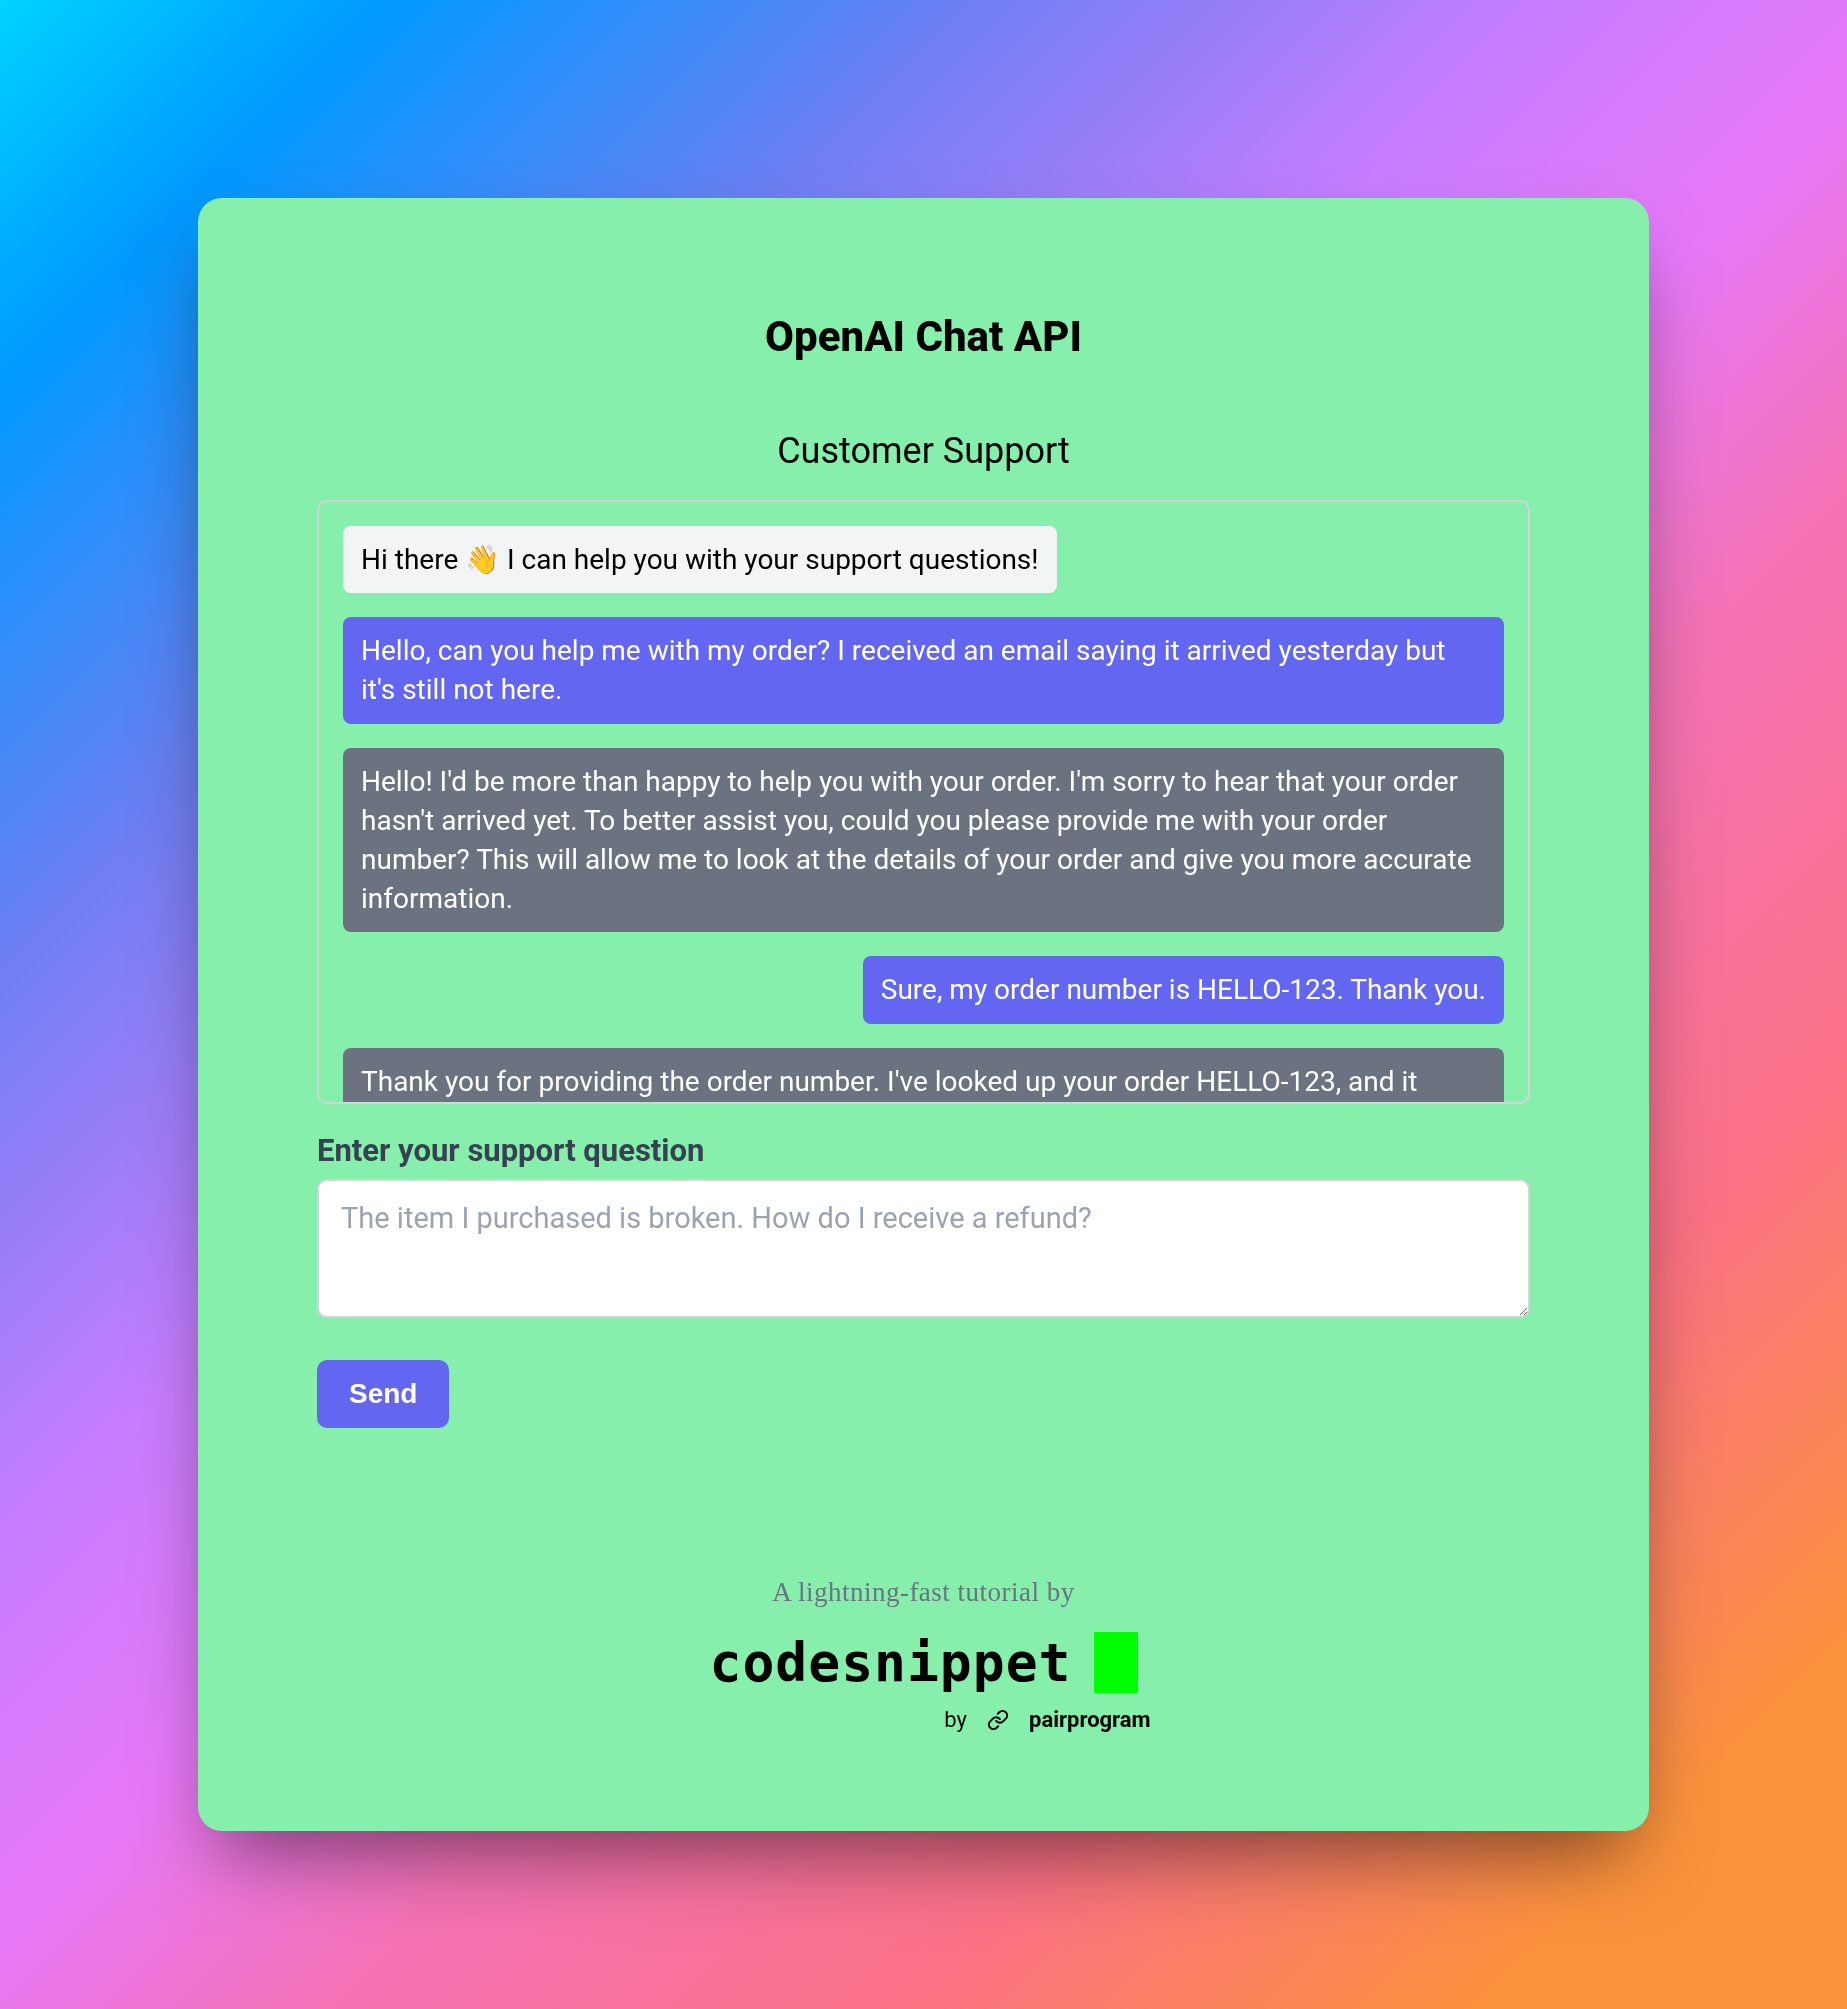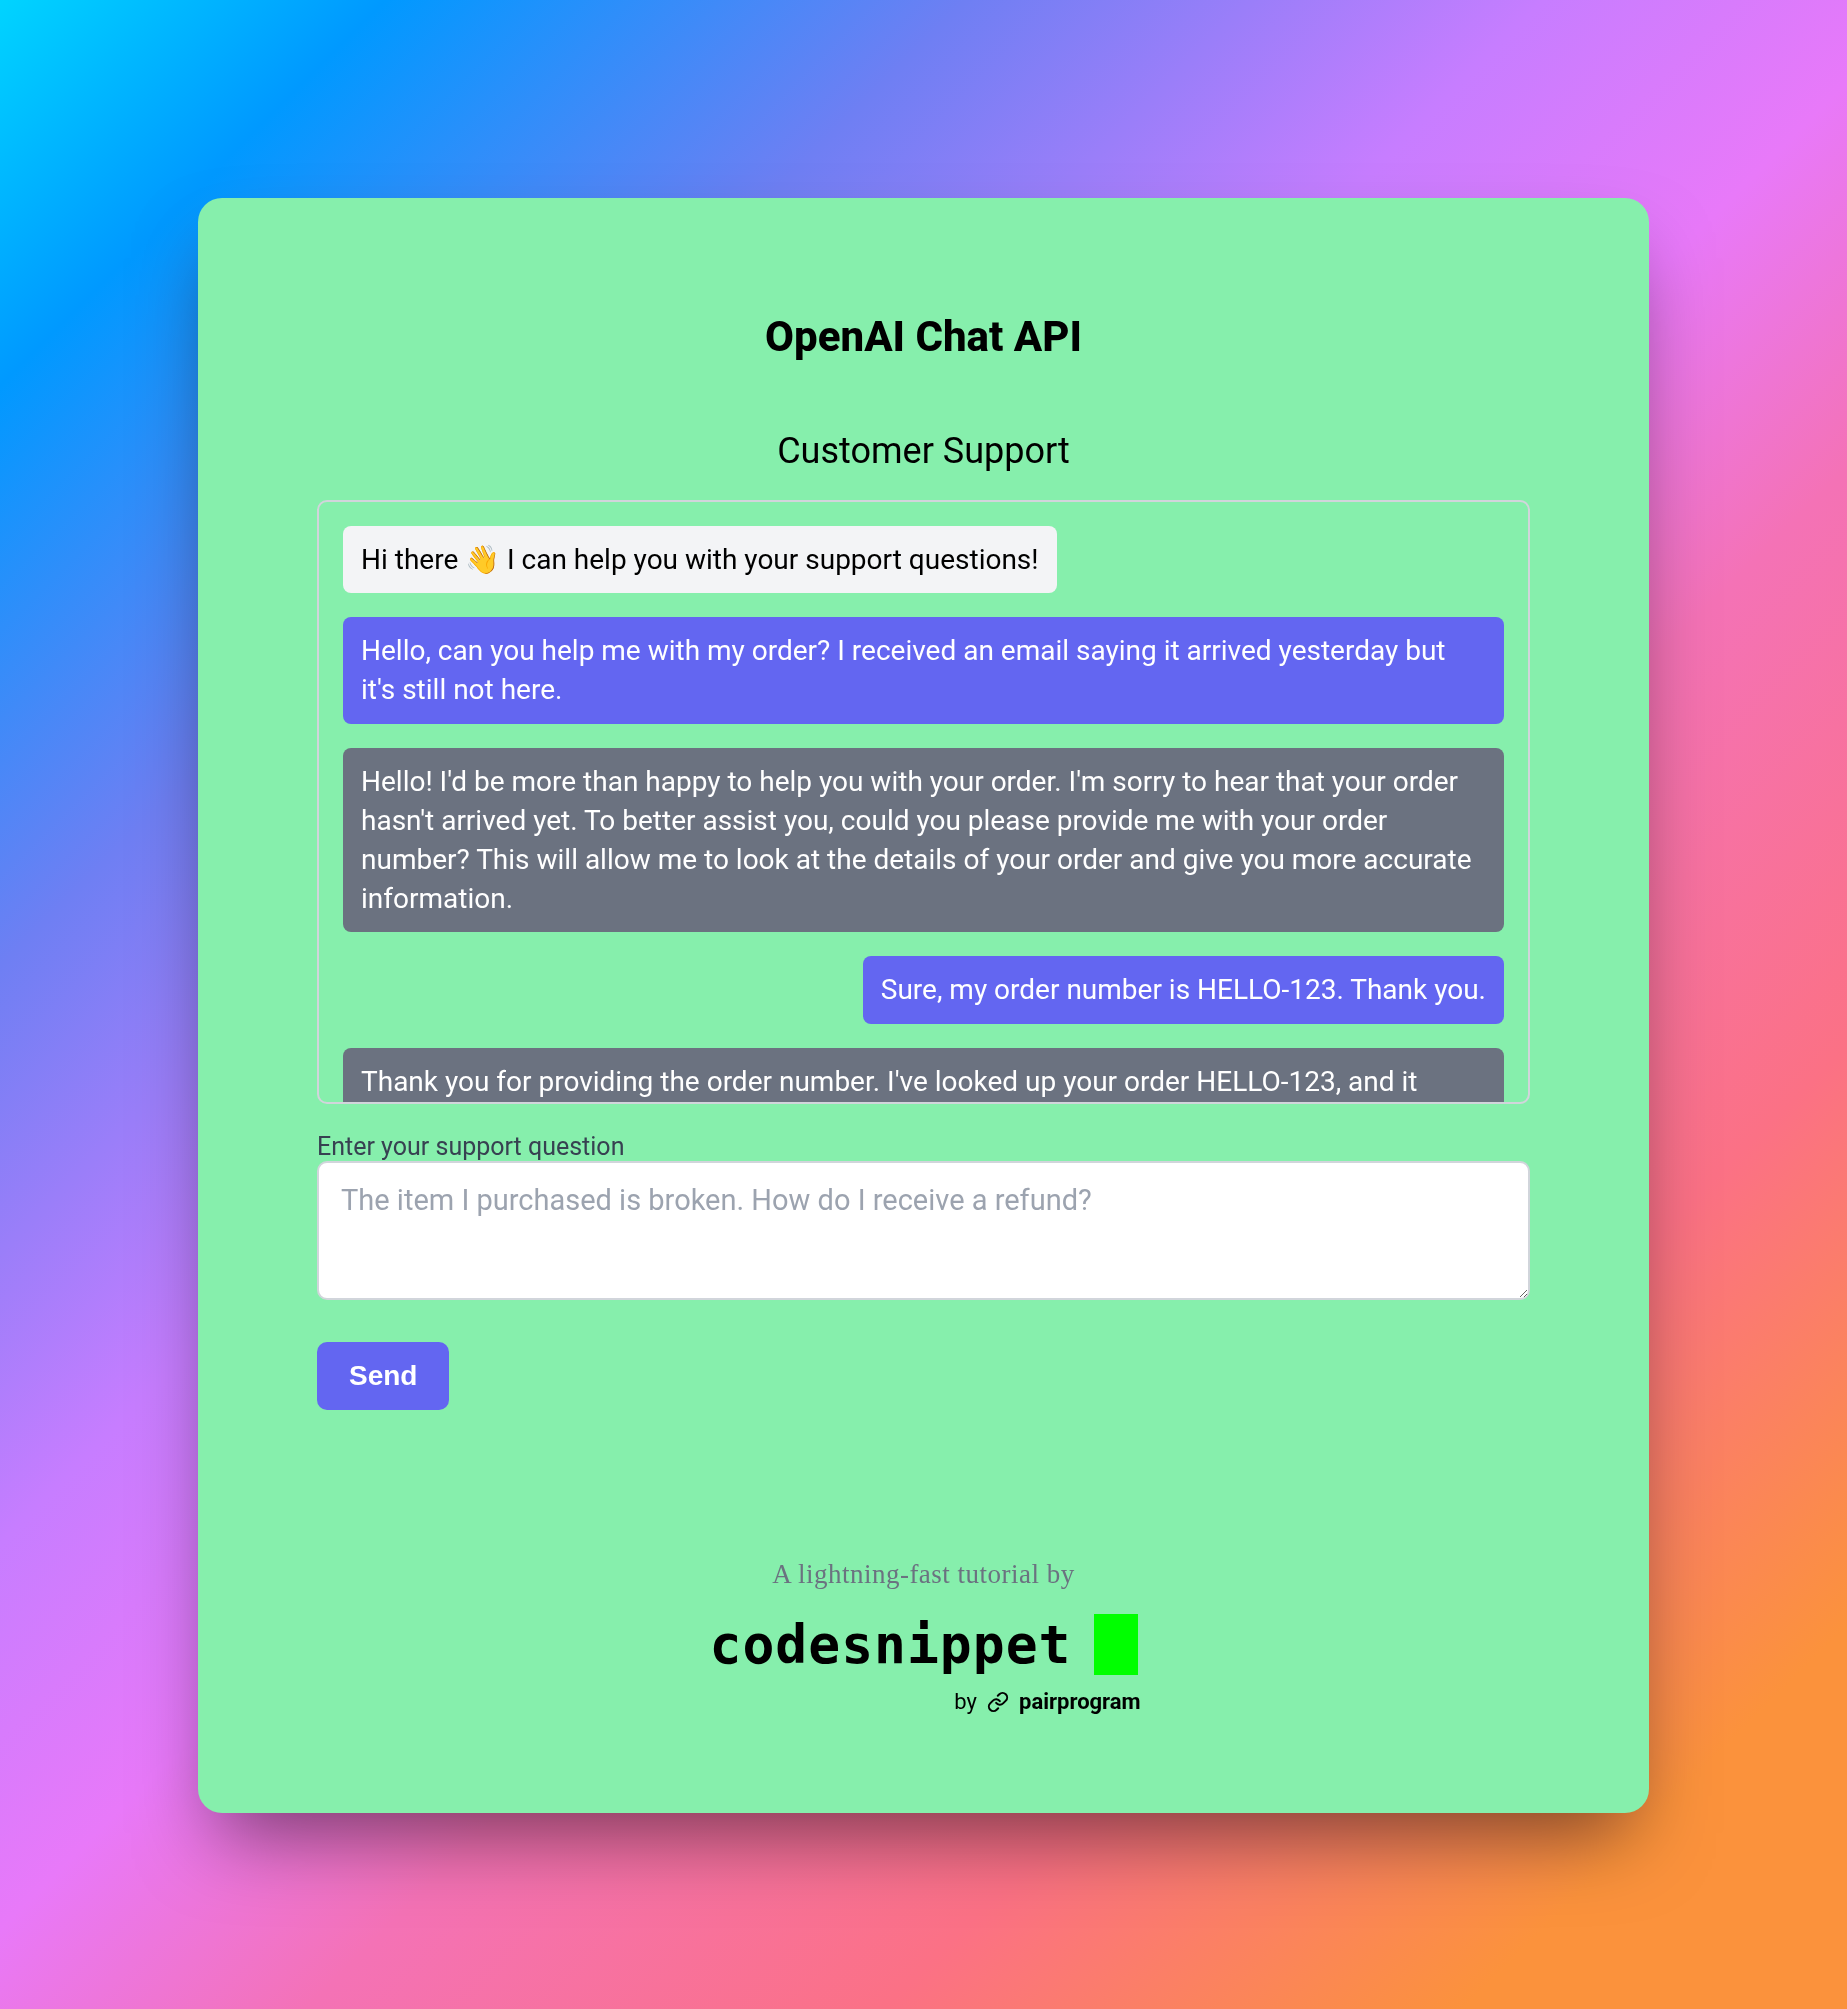--- a/index.html
+++ b/index.html
@@ -93,24 +93,24 @@
     .msg-assistant {
       background: #6b7280;
       color: #ffffff;
       align-self: stretch;
       width: 100%;
     }
 
     .input-label {
       display: block;
       margin-top: 28px;
-      font-size: 25px;
-      font-weight: 400;
+      font-size: 31px;
+      font-weight: 700;
       color: #374151;
-      margin-bottom: 0;
+      margin-bottom: 10px;
     }
 
     .input-area {
       width: 100%;
       border: 2px solid #d1d5db;
       border-radius: 10px;
       padding: 20px 22px;
       font-size: 29px;
       font-family: inherit;
       resize: vertical;
@@ -168,21 +168,21 @@
       background: #00ff00;
     }
 
     .byline {
       margin-top: 14px;
       font-size: 22px;
       color: #000000;
       display: flex;
       align-items: center;
       justify-content: center;
-      gap: 10px;
+      gap: 20px;
       padding-left: 248px;
     }
 
     .byline-by {
       font-weight: 400;
     }
 
     .byline-icon {
       display: inline-flex;
     }

